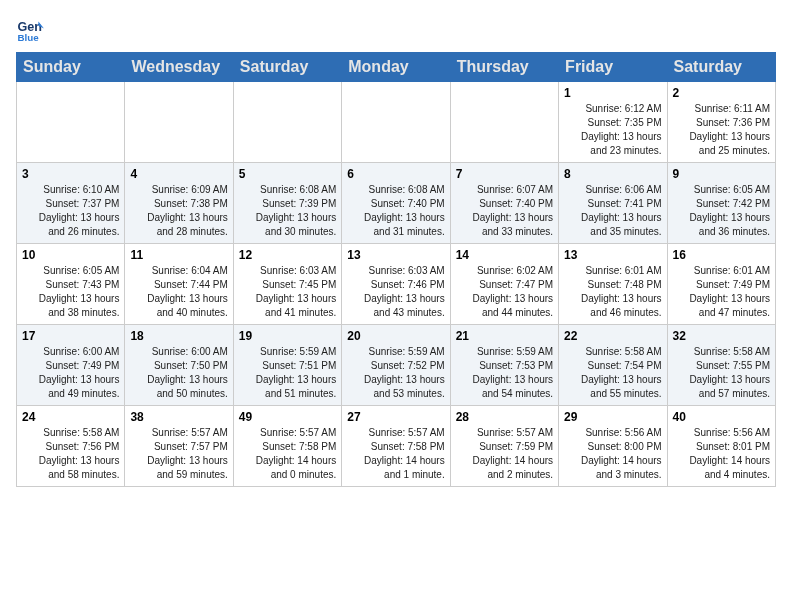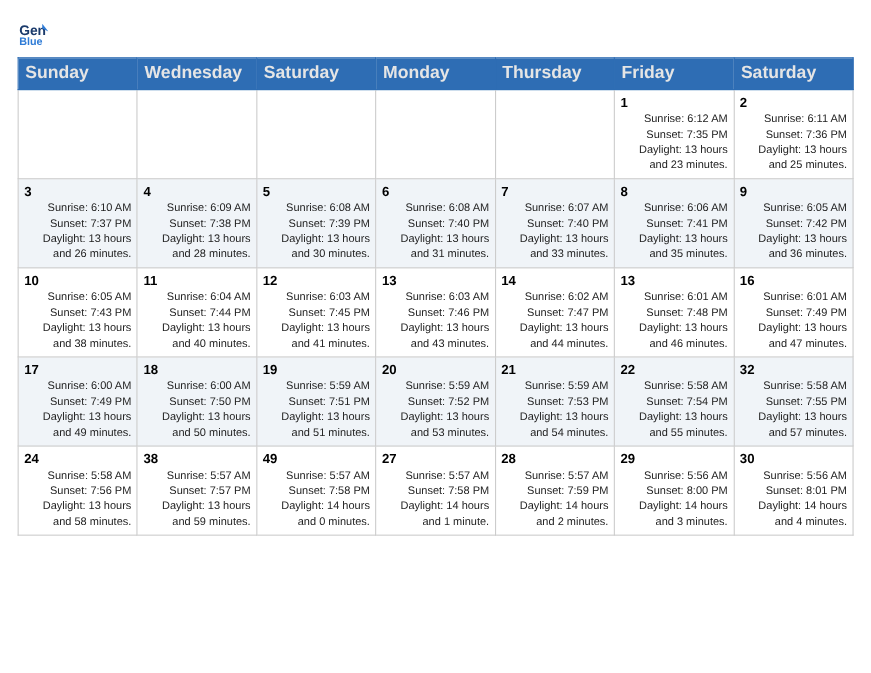--- a/index.html
+++ b/index.html
@@ -243,18 +243,18 @@
         </td>
         <td>
           <span class="day-number">28</span>
           <div class="day-info">Sunrise: 5:57 AM<br>Sunset: 7:59 PM<br>Daylight: 14 hours<br>and 2 minutes.</div>
         </td>
         <td>
           <span class="day-number">29</span>
           <div class="day-info">Sunrise: 5:56 AM<br>Sunset: 8:00 PM<br>Daylight: 14 hours<br>and 3 minutes.</div>
         </td>
         <td>
-          <span class="day-number">30</span>
+          <span class="day-number">40</span>
           <div class="day-info">Sunrise: 5:56 AM<br>Sunset: 8:01 PM<br>Daylight: 14 hours<br>and 4 minutes.</div>
         </td>
       </tr>
     </tbody>
 </table>
 
 </body></html>

